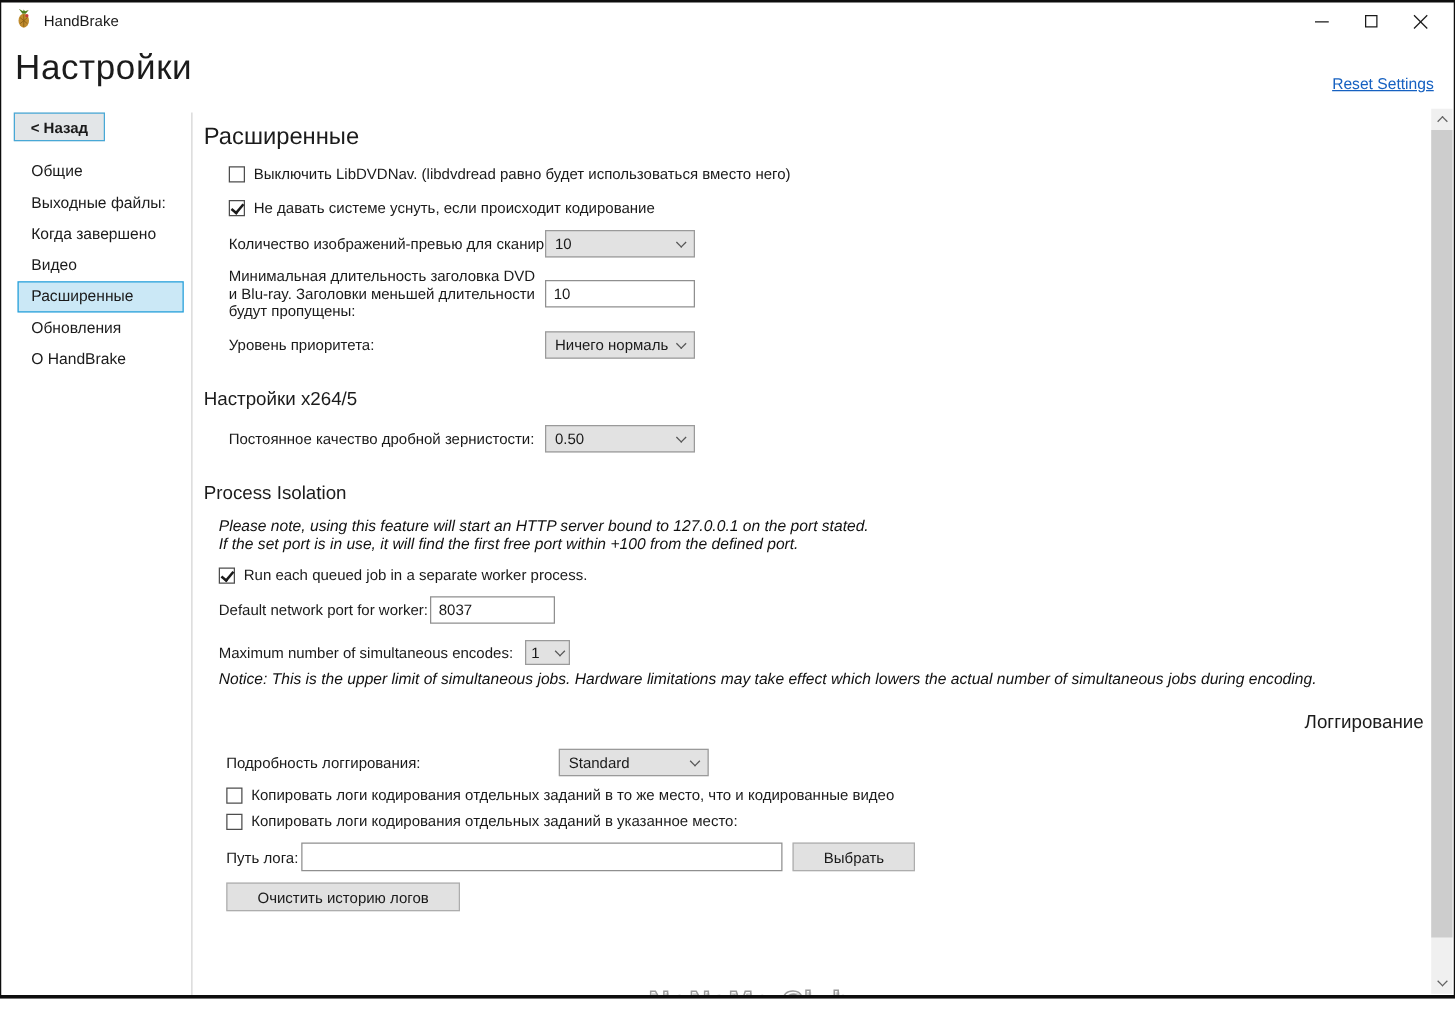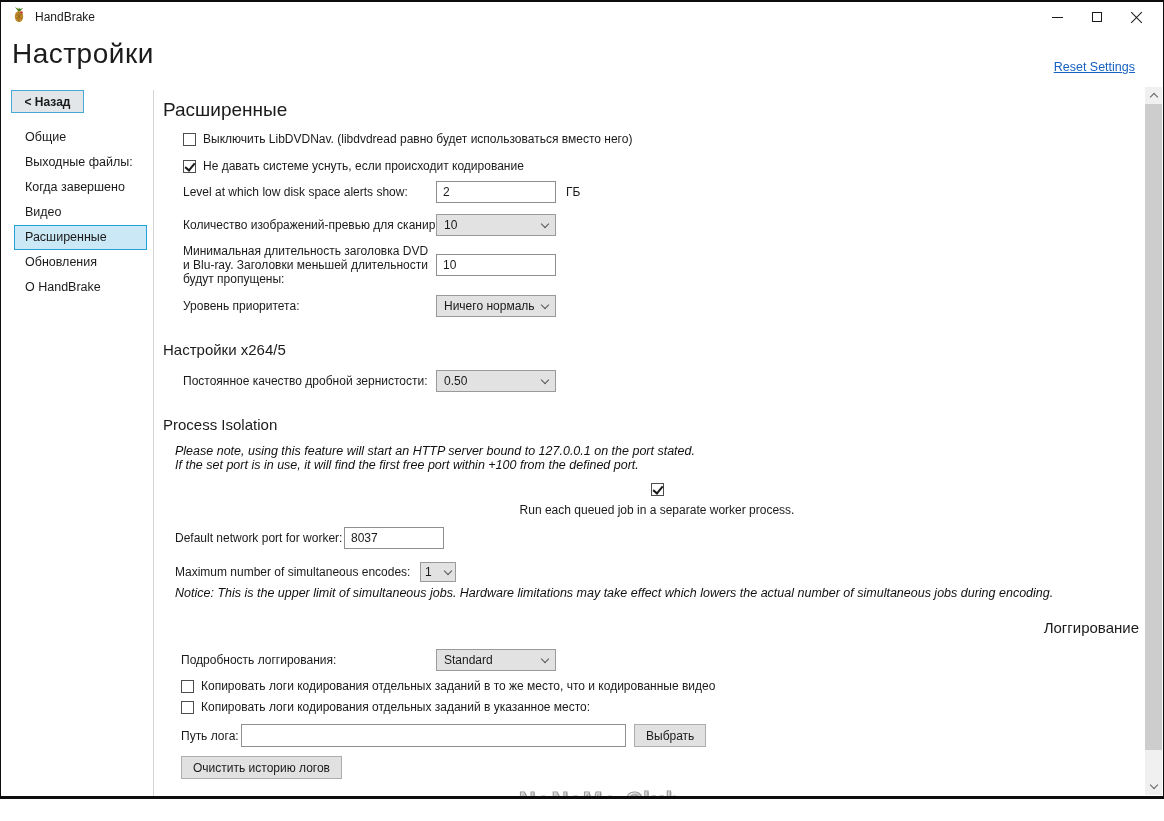--- a/index.html
+++ b/index.html
@@ -21,21 +21,21 @@
   .g-min { width:11px; height:1px; background:#1a1a1a; }
   .g-max { width:10px; height:10px; border:1px solid #1a1a1a; }
   .g-close { position:relative; width:12px; height:12px; }
   .g-close::before,.g-close::after { content:""; position:absolute; left:5px; top:-1px; width:1px; height:15px; background:#1a1a1a; }
   .g-close::before { transform:rotate(45deg); }
   .g-close::after { transform:rotate(-45deg); }
 
   
   .header { position:relative; height:58px; }
   .page-title { position:absolute; left:11px; top:6px; font-size:28px; font-weight:400; color:#1b1b1b; letter-spacing:0.5px; }
-  .reset-link { position:absolute; right:28px; top:28px; font-size:12.5px; color:#1661c1; text-decoration:underline; cursor:pointer; }
+  .reset-link { position:absolute; right:16px; top:28px; font-size:12.5px; color:#1661c1; text-decoration:underline; cursor:pointer; }
 
   
   .body { display:flex; height:731px; }
   .sidebar { width:153px; flex:none; border-right:1px solid #d4d4d4; padding-top:0; }
   .back-btn {
     display:inline-block; margin:0 0 0 10px; width:73px; height:23px;
     background:#e3e6e8; border:1px solid #48a8d6; font-size:12px; font-weight:700;
     font-family:"Liberation Sans",sans-serif; color:#1a1a1a; cursor:pointer;
   }
   .nav { margin-top:12px; }
@@ -47,21 +47,21 @@
 
   
   .content { flex:1; padding:8px 24px 0 9px; overflow:hidden; }
   .h-main { font-size:19px; font-weight:400; color:#1b1b1b; line-height:24px; }
   .h-sec  { font-size:15px; font-weight:400; color:#1b1b1b; line-height:20px; margin-top:12px; }
   .h-sec.mt-lg { margin-top:23px; }
   .h-sec.mt-md { margin-top:18px;text-align:right; }
 
   .cb-row { display:flex; align-items:center; gap:7px; margin-left:20px; margin-top:10px; font-size:12px; }
   .cb-row.first { margin-top:13px; }
-  .cb-row.ind12 { margin-left:12px;flex-direction:column; }
+  .cb-row.ind12 { margin-left:12px; }
   .cb-row.ind18 { margin-left:18px; margin-top:7px; }
   .cb { position:relative; width:13px; height:13px; border:1px solid #4d4d4d; background:#fff; flex:none; cursor:pointer; }
   .cb.checked::after {
     content:""; position:absolute; left:3px; top:0px; width:4px; height:8px;
     border:solid #1a1a1a; border-width:0 2px 2px 0; transform:rotate(40deg);
   }
 
   .row { display:flex; align-items:center; margin-left:20px; font-size:12px; }
   .row .lbl { width:253px; flex:none; }
   .lbl.clip { white-space:nowrap; overflow:hidden; }
@@ -83,21 +83,21 @@
   .note { margin-left:12px; margin-top:9px; font-size:12.5px; font-style:italic; line-height:14px; color:#111; }
   .notice { margin-left:12px; margin-top:4px; font-size:12.5px; font-style:italic; color:#111; white-space:nowrap; }
 
   .row.ind12 { margin-left:12px; }
   .row.ind18 { margin-left:18px; }
   .lbl-port { width:169px; flex:none; }
   .lbl-max { width:245px; flex:none; }
   .lbl-verb { width:255px; flex:none; }
   .lbl-path { width:60px; flex:none; }
 
-  .btn { background:#e1e1e1; border:1px solid #adadad; font-size:12px; height:23px; padding:0 11px;
+  .btn { background:#e1e1e1; border:1px solid #adadad; font-size:12px; height:23px; padding:0 24px;
          font-family:"Liberation Sans",sans-serif; color:#1a1a1a; cursor:pointer; }
   .btn-row { display:flex; gap:8px; margin-left:18px; margin-top:9px; }
 
   
   .scrollbar { position:absolute; top:85px; bottom:1px; right:1px; width:17px; background:#f0f0f0; }
   .sb-arrow { position:absolute; left:0; width:17px; height:17px; display:flex; align-items:center; justify-content:center; }
   .sb-up { top:0; }
   .sb-down { bottom:0; }
   .sb-chev { width:6px; height:6px; border-right:1px solid #606060; border-bottom:1px solid #606060; }
   .sb-up .sb-chev { transform:rotate(-135deg); margin-top:3px; }
@@ -166,25 +166,20 @@
 
       <div class="cb-row">
         <span class="cb"></span>
         <span>Выключить LibDVDNav. (libdvdread равно будет использоваться вместо него)</span>
       </div>
       <div class="cb-row first">
         <span class="cb checked"></span>
         <span>Не давать системе уснуть, если происходит кодирование</span>
       </div>
 
-      <div class="row" style="margin-top:8px;">
-        <span class="lbl">Level at which low disk space alerts show:</span>
-        <input class="ti w120" value="2" style="">
-        <span class="unit">ГБ</span>
-      </div>
 
       <div class="row" style="margin-top:11px;">
         <span class="lbl clip">Количество изображений-превью для сканир</span>
         <div class="dd">
           <span>10</span>
           <span class="chev"></span>
         </div>
       </div>
 
       <div class="multiline-row">
@@ -236,21 +231,21 @@
         <div class="dd w36">
           <span>1</span>
           <span class="chev"></span>
         </div>
       </div>
 
       <div class="notice">Notice: This is the upper limit of simultaneous jobs. Hardware limitations may take effect which lowers the actual number of simultaneous jobs during encoding.</div>
 
       <div class="h-sec mt-md">Логгирование</div>
 
-      <div class="row ind18" style="margin-top:11px;">
+      <div class="row ind18" style="margin-top:11px;gap:11px;">
         <span class="lbl-verb">Подробность логгирования:</span>
         <div class="dd">
           <span>Standard</span>
           <span class="chev"></span>
         </div>
       </div>
 
       <div class="cb-row ind18" style="margin-top:8px;">
         <span class="cb"></span>
         <span>Копировать логи кодирования отдельных заданий в то же место, что и кодированные видео</span>

